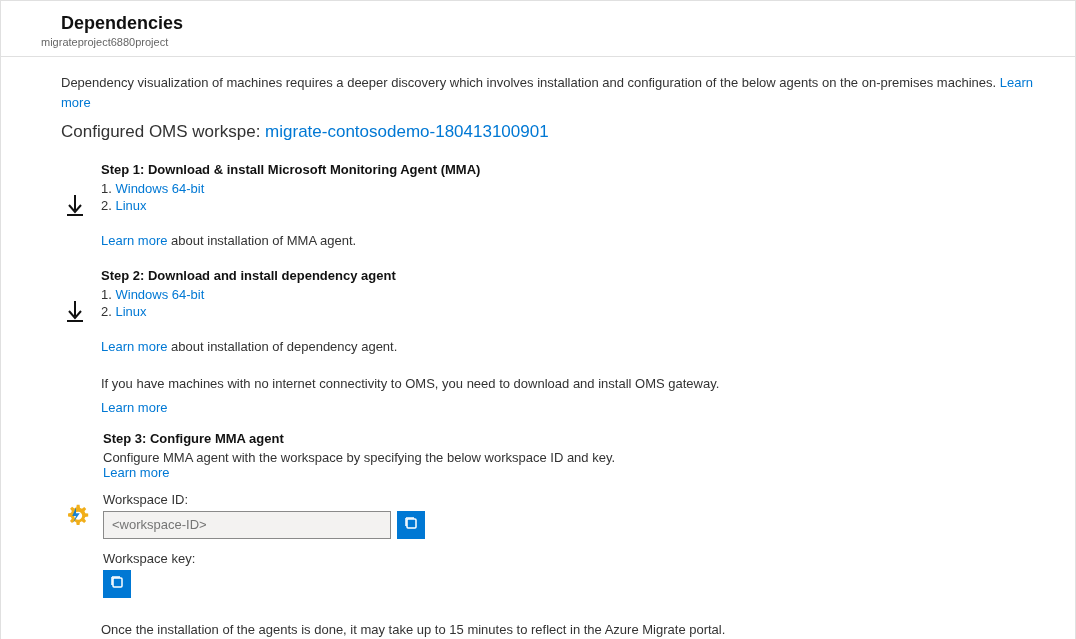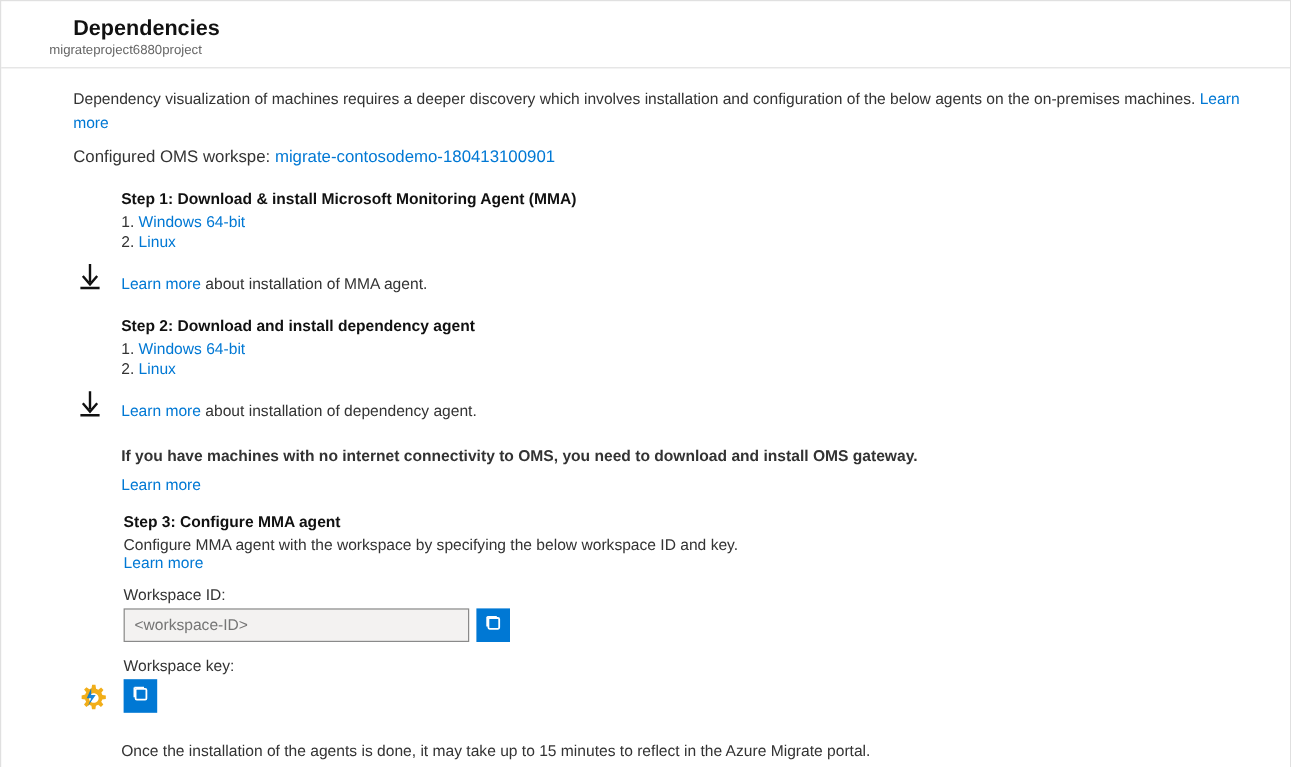--- a/index.html
+++ b/index.html
@@ -34,36 +34,36 @@
     .content-area {
       padding: 16px 20px 16px 60px;
     }
     .intro-text {
       font-size: 13px;
       color: #333;
       margin-bottom: 10px;
       line-height: 1.5;
     }
     .oms-workspace {
-      font-size: 14px;
+      font-size: 17px;
       color: #333;
       margin-bottom: 20px;
     }
     a, .link {
       color: #0078d4;
       text-decoration: none;
       cursor: pointer;
     }
     .step-section {
       margin-bottom: 20px;
       position: relative;
     }
     .step-with-icon {
       display: flex;
-      align-items: flex-end;
+      align-items: center;
       gap: 12px;
     }
     .step-icon {
       flex-shrink: 0;
       width: 28px;
       margin-top: 2px;
       display: flex;
       align-items: center;
       justify-content: center;
     }
@@ -99,21 +99,20 @@
       font-size: 13px;
     }
     .divider-section {
       margin: 16px 0;
     }
     .oms-gateway-text {
       font-size: 13px;
       color: #333;
       margin-bottom: 6px;
       line-height: 1.5;
-      font-weight: bold;
     }
     .workspace-label {
       font-size: 13px;
       color: #333;
       margin-bottom: 4px;
       margin-top: 12px;
     }
     .input-row {
       display: flex;
       align-items: center;

